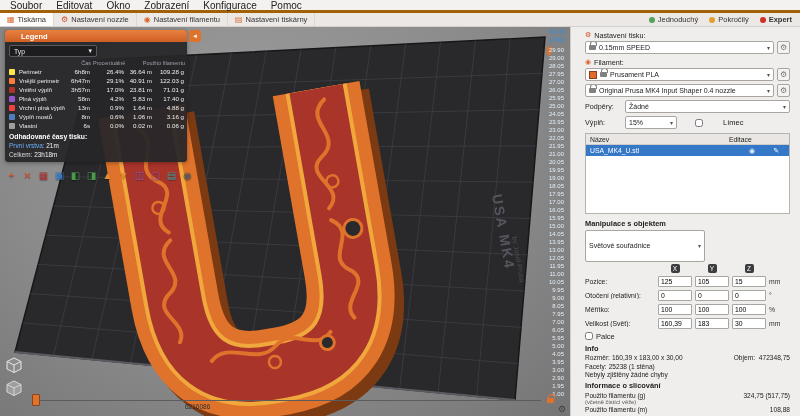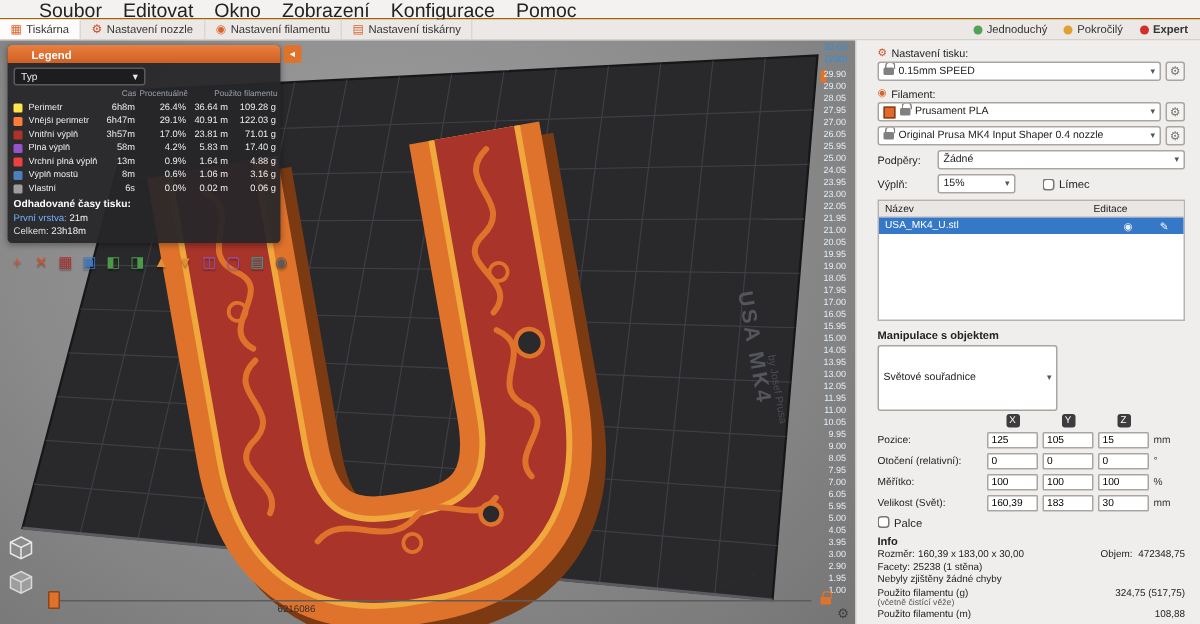--- a/index.html
+++ b/index.html
@@ -2,22 +2,22 @@
 <html><head>
 <meta charset="utf-8">
 <style>
   * { margin:0; padding:0; box-sizing:border-box; }
   html,body { width:800px; height:416px; }
   body { font-family:"Liberation Sans","DejaVu Sans",sans-serif; background:#6e6e6e; }
   .app { position:relative; width:800px; height:416px; background:#f0eeec; overflow:hidden; }
 
   
   .menubar { position:absolute; top:0; left:0; right:0; height:13px; background:#f4f2f1;
-             border-bottom:1px solid #a16207; display:flex; align-items:center; padding-left:19px;
-             font-size:13px; color:#222; }
+             border-bottom:3px solid #a16207; display:flex; align-items:center; padding-left:3px;
+             font-size:10px; color:#222; }
   .menu-item { padding:0 7px; height:100%; display:flex; align-items:center; cursor:default; }
 
   
   .tabbar { position:absolute; top:13px; left:0; right:0; height:14px; background:#ebe8e6;
             border-bottom:1px solid #d5d1ce; display:flex; align-items:stretch; font-size:7.5px; color:#333; }
   .tabs { display:flex; }
   .tab { display:flex; align-items:center; gap:3px; padding:0 7px; border-right:1px solid #dbd7d4; }
   .tab.active { background:#fdfcfb; }
   .tab-icon { font-size:8px; }
   .modes { margin-left:auto; display:flex; align-items:center; gap:11px; padding-right:8px; }
@@ -98,21 +98,21 @@
   .combo { flex:1; height:13px; background:#fff; border:1px solid #a9a6a2; border-radius:2px; display:flex;
            align-items:center; padding:0 3px; gap:3px; font-size:7px; overflow:hidden; white-space:nowrap; }
   .combo .arrow { margin-left:auto; color:#555; font-size:6px; }
   .gear-btn { width:13px; height:13px; border:1px solid #a9a6a2; border-radius:2px; background:#f5f3f1;
               color:#777; font-size:8px; display:flex; align-items:center; justify-content:center;
               padding:0; font-family:inherit; }
   .swatch { width:8px; height:8px; border:1px solid #88401a; flex:0 0 auto; }
   .inline-row { display:flex; align-items:center; gap:4px; margin:1px 0 2px; }
   .inline-label { width:36px; font-size:7.2px; flex:0 0 auto; }
   .combo.small { flex:0 0 52px; }
-  .chk { display:flex; align-items:center; gap:3px; margin-left:14px; }
+  .chk { display:flex; align-items:center; gap:20px; margin-left:14px; }
   input[type=checkbox] { width:8px; height:8px; margin:0; }
 
   .objlist { border:1px solid #b6b2ae; background:#fff; margin:2px 0 3px; }
   .objlist-head { display:flex; background:#e9e6e3; border-bottom:1px solid #cfcbc7; padding:1px 4px;
                   font-size:6.8px; height:11px; align-items:center; }
   .objlist-head .h-name { flex:1; }
   .objlist-head .h-edit { width:56px; }
   .objlist-body { height:68px; }
   .obj-row { display:flex; align-items:center; height:11px; background:#3578c8; color:#fff; padding:0 4px;
              font-size:6.8px; gap:4px; }
@@ -528,20 +528,21 @@
       </span>
     </div>
     <div class="info-line">
       <span>Facety:</span>
       <span class="ml2">25238 (1 stěna)</span>
     </div>
     <div class="info-line">
       <span>Nebyly zjištěny žádné chyby</span>
     </div>
 
+    <div class="sliced-title">Informace o slicování</div>
     <div id="sliced-rows">
         <div class="sliced-row">
           <div>
             <div>Použito filamentu (g)</div>
             <div class="sliced-sub">(včetně čistící věže)</div>
           </div>
           <span class="sliced-val">324,75 (517,75)</span>
         </div>
         <div class="sliced-row">
           <div>

